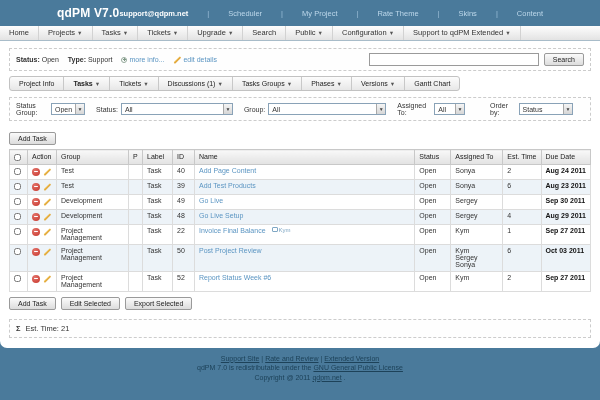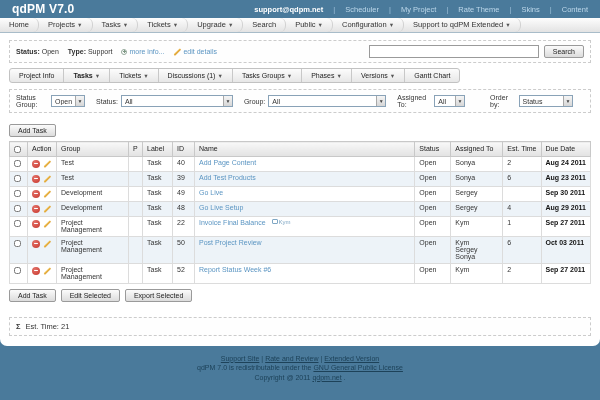--- a/index.html
+++ b/index.html
@@ -5,29 +5,29 @@
   * { box-sizing: border-box; margin: 0; padding: 0; }
   html,body { width:600px; height:400px; }
   body {
     background:#4a7a9b;
     font-family:"Liberation Sans", sans-serif;
     overflow:hidden;
     position:relative;
     color:#333;
   }
   
-  .topbar { height:18px; display:flex; justify-content:space-between; align-items:center; padding:0 12px; }
+  .topbar { height:26px; display:flex; justify-content:center; align-items:center; padding:0 12px; }
   .logo { color:#fff; font-size:12px; font-weight:bold; letter-spacing:.2px; }
-  .topbar-right { font-size:7.5px; color:#bcd7ea; display:flex; align-items:center; gap:10px; }
+  .topbar-right { font-size:7.5px; color:#bcd7ea; display:flex; align-items:center; gap:19px; }
   .topbar-right .email { color:#fff; font-weight:bold; }
   .topbar-right a { color:#bcd7ea; text-decoration:none; cursor:pointer; }
   .tsep { color:#9dc0d8; }
   
   .mainnav { height:15px; background:linear-gradient(#fdfdfd,#e3e3e3); border-bottom:1px solid #a8bcc9; display:flex; font-size:7.5px; }
-  .nav-item { padding:0 9px; line-height:14px; border-right:1px solid #d2d2d2; color:#333; cursor:pointer; white-space:nowrap;border-radius:6px; }
+  .nav-item { padding:0 9px; line-height:14px; border-right:1px solid #d2d2d2; color:#333; cursor:pointer; white-space:nowrap; }
   .nav-item .arrow, .tab .arrow { font-size:5.5px; color:#555; margin-left:2px; }
   
   .content { background:#fff; padding:7px 9px 10px; border-radius:0 0 7px 7px; }
   .dashedbox { border:1px dashed #ccc; background:#fefefe; }
   .proj-head { display:flex; align-items:center; padding:4px 6px; gap:9px; }
   .proj-title { color:#3a80b8; font-size:11px; font-weight:bold; white-space:nowrap; }
   .meta { font-size:7px; white-space:nowrap; }
   .meta b { font-weight:bold; }
   .link-sm { font-size:7px; color:#5b95c2; text-decoration:none; cursor:pointer; white-space:nowrap; display:inline-flex; align-items:center; gap:2px; }
   .icon-info { display:inline-block; width:6px; height:6px; border-radius:50%; border:1px solid #94a89a;
@@ -66,21 +66,21 @@
   .task-link { color:#5b95c2; text-decoration:none; cursor:pointer; }
   .due-cell { font-weight:bold; color:#111; white-space:nowrap; }
   .action-cell { display:flex; gap:3px; align-items:center; }
   .icon-delete { width:8px; height:8px; border-radius:50%; background:radial-gradient(circle at 35% 30%, #e2726a, #c8372c); display:inline-block; position:relative; cursor:pointer; }
   .icon-delete::after { content:""; position:absolute; left:2px; top:3.2px; width:4px; height:1.6px; background:#fff; border-radius:1px; }
   .icon-edit { display:inline-block; width:9px; height:9px; position:relative; cursor:pointer; }
   .icon-edit::before { content:""; position:absolute; left:0; top:3.5px; width:9px; height:2.4px; background:linear-gradient(#f0c257,#dc9e2e); border-radius:1px; transform:rotate(-45deg); }
   .icon-comment { display:inline-block; width:6px; height:5px; border:1px solid #7fa7c4; border-radius:1px; margin:0 1px 0 4px; position:relative; top:-1px; }
   .comment-by { font-size:6px; color:#7fa7c4; vertical-align:top; }
   
-  .summary-box { margin-top:15px; padding:4px 6px; font-size:7.5px; }
+  .summary-box { margin-top:9px; padding:4px 6px; font-size:7.5px; }
   .sigma { font-weight:bold; margin-right:3px; }
   
   .footer { position:absolute; left:0; bottom:18px; width:100%; text-align:center; font-size:7px; color:#1d4259; line-height:1.35; }
   .footer a { color:#1d4259; text-decoration:underline; cursor:pointer; }
   .fsep { margin:0 2px; }
 </style>
 </head>
 <body>
 
 <div class="topbar">

